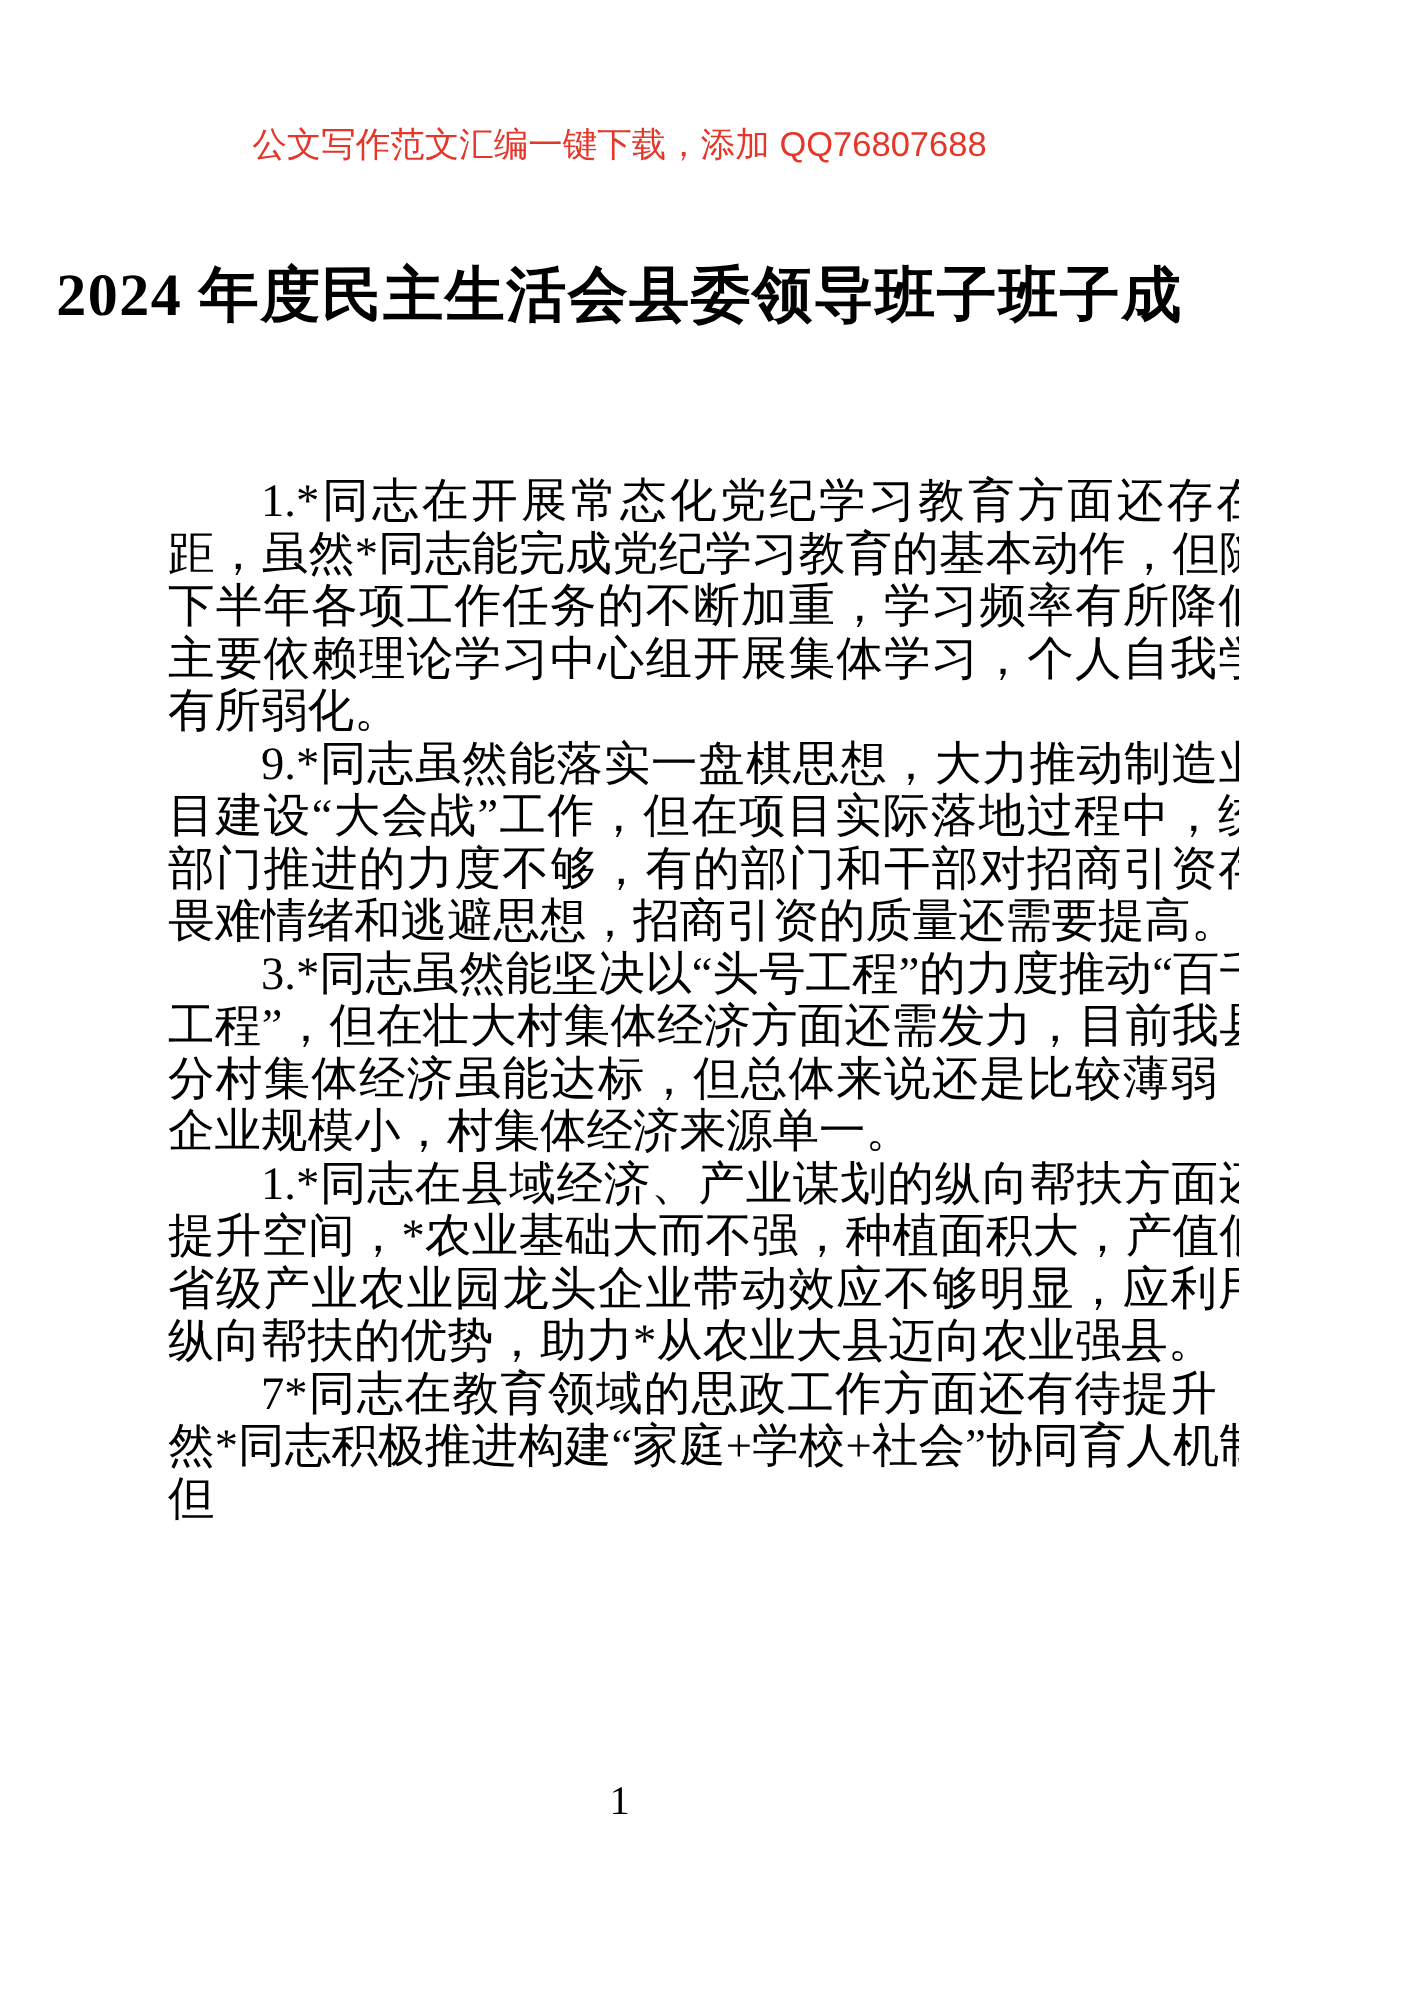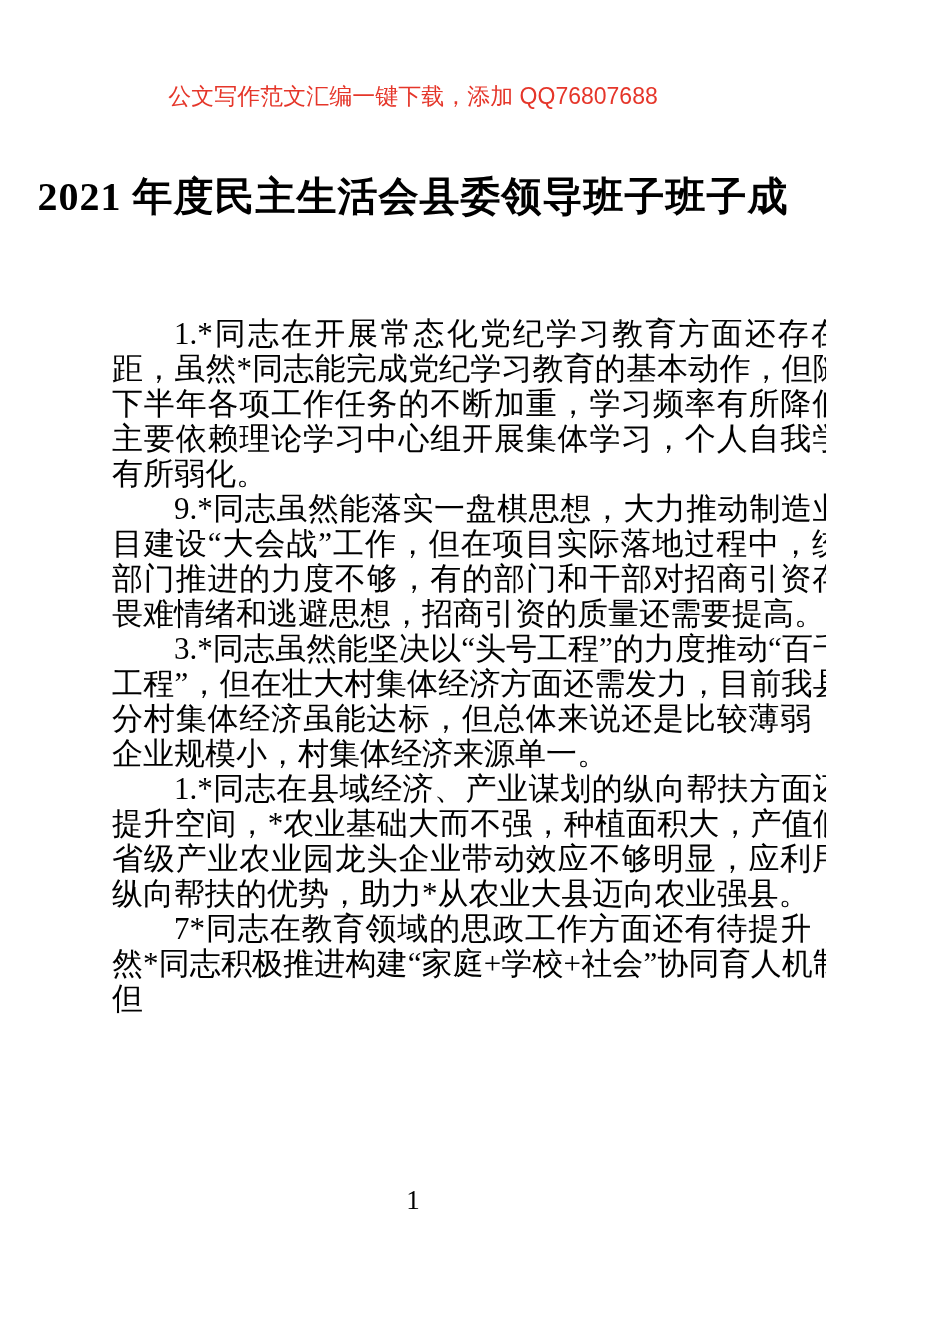--- a/index.html
+++ b/index.html
@@ -70,21 +70,21 @@
   }
 </style>
 </head>
 <body>
 
 <div class="page" style="background: rgb(255, 255, 255); color: rgb(0, 0, 0);">
 
   <div class="notice" style="color: rgb(229, 54, 42);">公文写作范文汇编一键下载，添加 QQ76807688</div>
 
   <h1 class="doc-title">
-    <span class="title-line">2021 年度民主生活会县委领导班子班子成</span>
+    <span class="title-line">2024 年度民主生活会县委领导班子班子成</span>
   </h1>
 
   <div class="doc-body">
       <p class="para">1.*同志在开展常态化党纪学习教育方面还存在差距，虽然*同志能完成党纪学习教育的基本动作，但随着下半年各项工作任务的不断加重，学习频率有所降低，主要依赖理论学习中心组开展集体学习，个人自我学习有所弱化。</p>
       <p class="para">9.*同志虽然能落实一盘棋思想，大力推动制造业项目建设“大会战”工作，但在项目实际落地过程中，统筹部门推进的力度不够，有的部门和干部对招商引资存在畏难情绪和逃避思想，招商引资的质量还需要提高。</p>
       <p class="para">3.*同志虽然能坚决以“头号工程”的力度推动“百千万工程”，但在壮大村集体经济方面还需发力，目前我县部分村集体经济虽能达标，但总体来说还是比较薄弱，村企业规模小，村集体经济来源单一。</p>
       <p class="para">1.*同志在县域经济、产业谋划的纵向帮扶方面还有提升空间，*农业基础大而不强，种植面积大，产值低，省级产业农业园龙头企业带动效应不够明显，应利用好纵向帮扶的优势，助力*从农业大县迈向农业强县。</p>
       <p class="para">7*同志在教育领域的思政工作方面还有待提升，虽然*同志积极推进构建“家庭+学校+社会”协同育人机制，但</p>
     </div>
 

